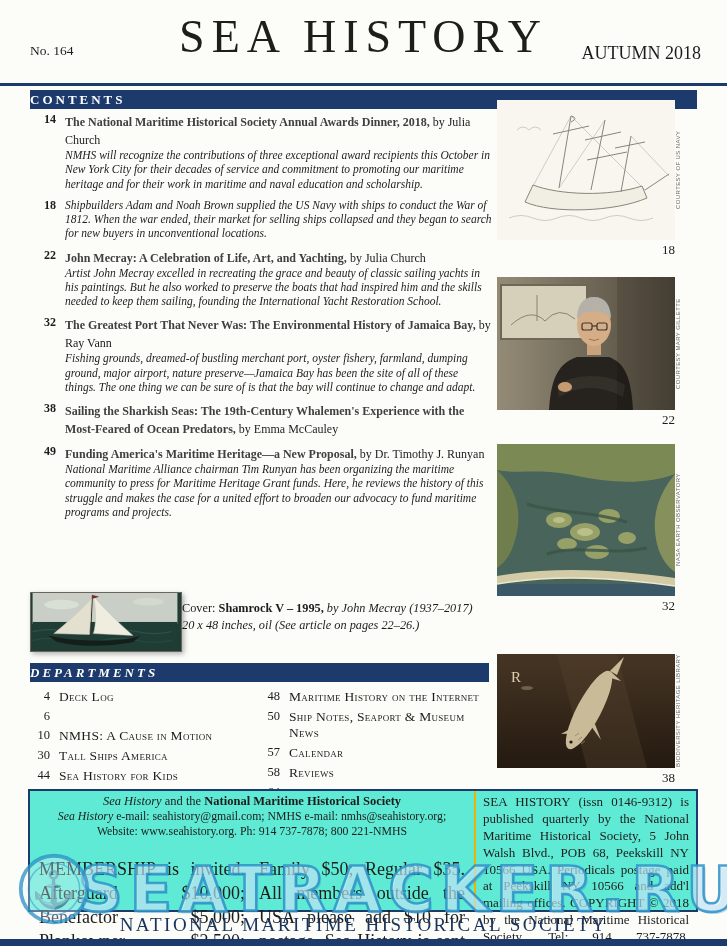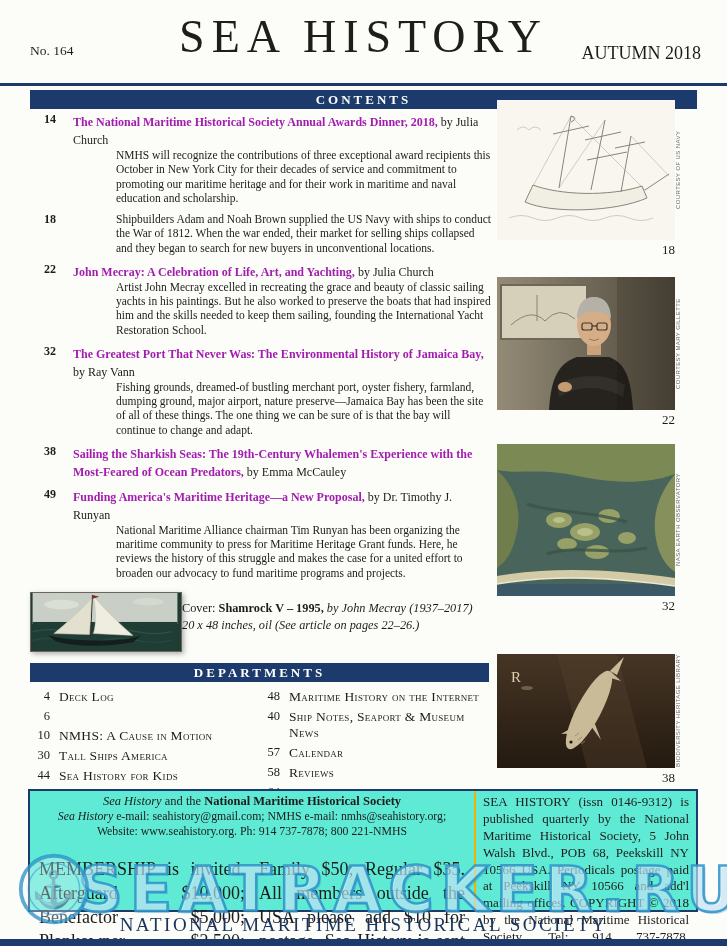--- a/index.html
+++ b/index.html
@@ -5,32 +5,32 @@
   html,body{margin:0;padding:0;background:#d9d9d4;}
   .page{position:relative;width:727px;height:946px;background:#fcfcf9;margin:0 auto;
         font-family:"Liberation Serif",serif;color:#1c1c1c;overflow:hidden;}
 
   
   .issue-no{position:absolute;top:43px;left:30px;font-size:13.5px;}
   .masthead{position:absolute;top:10px;left:0;right:0;text-align:center;
             font-size:46px;letter-spacing:7px;color:#1d1d1a;font-weight:400;}
   .season{position:absolute;top:43px;right:26px;font-size:18px;}
   .top-rule{position:absolute;top:83px;left:0;width:727px;height:3px;background:#1c3a6b;}
-  .banner{position:absolute;background:#1c3a6b;color:#ffffff;text-align:center;
+  .banner{position:absolute;background:#1c3a6b;color:#ffffff;
           font-weight:bold;font-size:13px;letter-spacing:3px;line-height:19px;height:19px;}
   .contents-banner{top:90px;left:30px;width:667px;}
-  .departments-banner{top:663px;left:30px;width:459px;}
+  .departments-banner{top:663px;left:30px;width:459px;font-style:italic;}
 
   
   .features{position:absolute;top:112px;left:30px;width:462px;}
-  .feature{display:grid;grid-template-columns:26px 1fr;column-gap:17px;margin-bottom:7px;}
+  .feature{display:grid;grid-template-columns:26px 1fr;column-gap:9px;margin-bottom:7px;}
   .feature .pg{text-align:right;font-weight:bold;font-size:12px;line-height:1.24;}
-  .feature .title{font-weight:bold;font-size:12px;line-height:1.24;color:#a21caf;}
+  .feature .title{font-weight:bold;font-size:12px;line-height:1.24;color:#404040;}
   .feature .byline{font-weight:normal;font-size:12px;}
-  .feature .desc{font-size:11.5px;line-height:1.24;color:#1c1c1c;margin-left:43px;}
+  .feature .desc{font-style:italic;font-size:11.5px;line-height:1.24;color:#1c1c1c;}
 
   
   .cover-row{position:absolute;top:592px;left:30px;width:462px;display:flex;}
   .cover-thumb{width:150px;height:58px;flex:0 0 auto;border:1px solid #6b655a;
                box-shadow:2px 2px 5px rgba(0,0,0,.3);background:#1f3d35;}
   .cover-text{font-size:12.3px;line-height:1.4;padding-top:8px;}
   .cover-text .ct-title{font-weight:bold;}
   .cover-text .ct-ital{font-style:italic;}
 
   
@@ -295,21 +295,21 @@
           <span class="pg">44</span>
           <span class="lbl">Sea History for Kids</span>
         </div>
     </div>
     <div class="dept-col">
       <div class="dept-row">
           <span class="pg">48</span>
           <span class="lbl">Maritime History on the Internet</span>
         </div>
       <div class="dept-row">
-          <span class="pg">40</span>
+          <span class="pg">50</span>
           <span class="lbl">Ship Notes, Seaport &amp; Museum News</span>
         </div>
       <div class="dept-row">
           <span class="pg">57</span>
           <span class="lbl">Calendar</span>
         </div>
       <div class="dept-row">
           <span class="pg">58</span>
           <span class="lbl">Reviews</span>
         </div>

